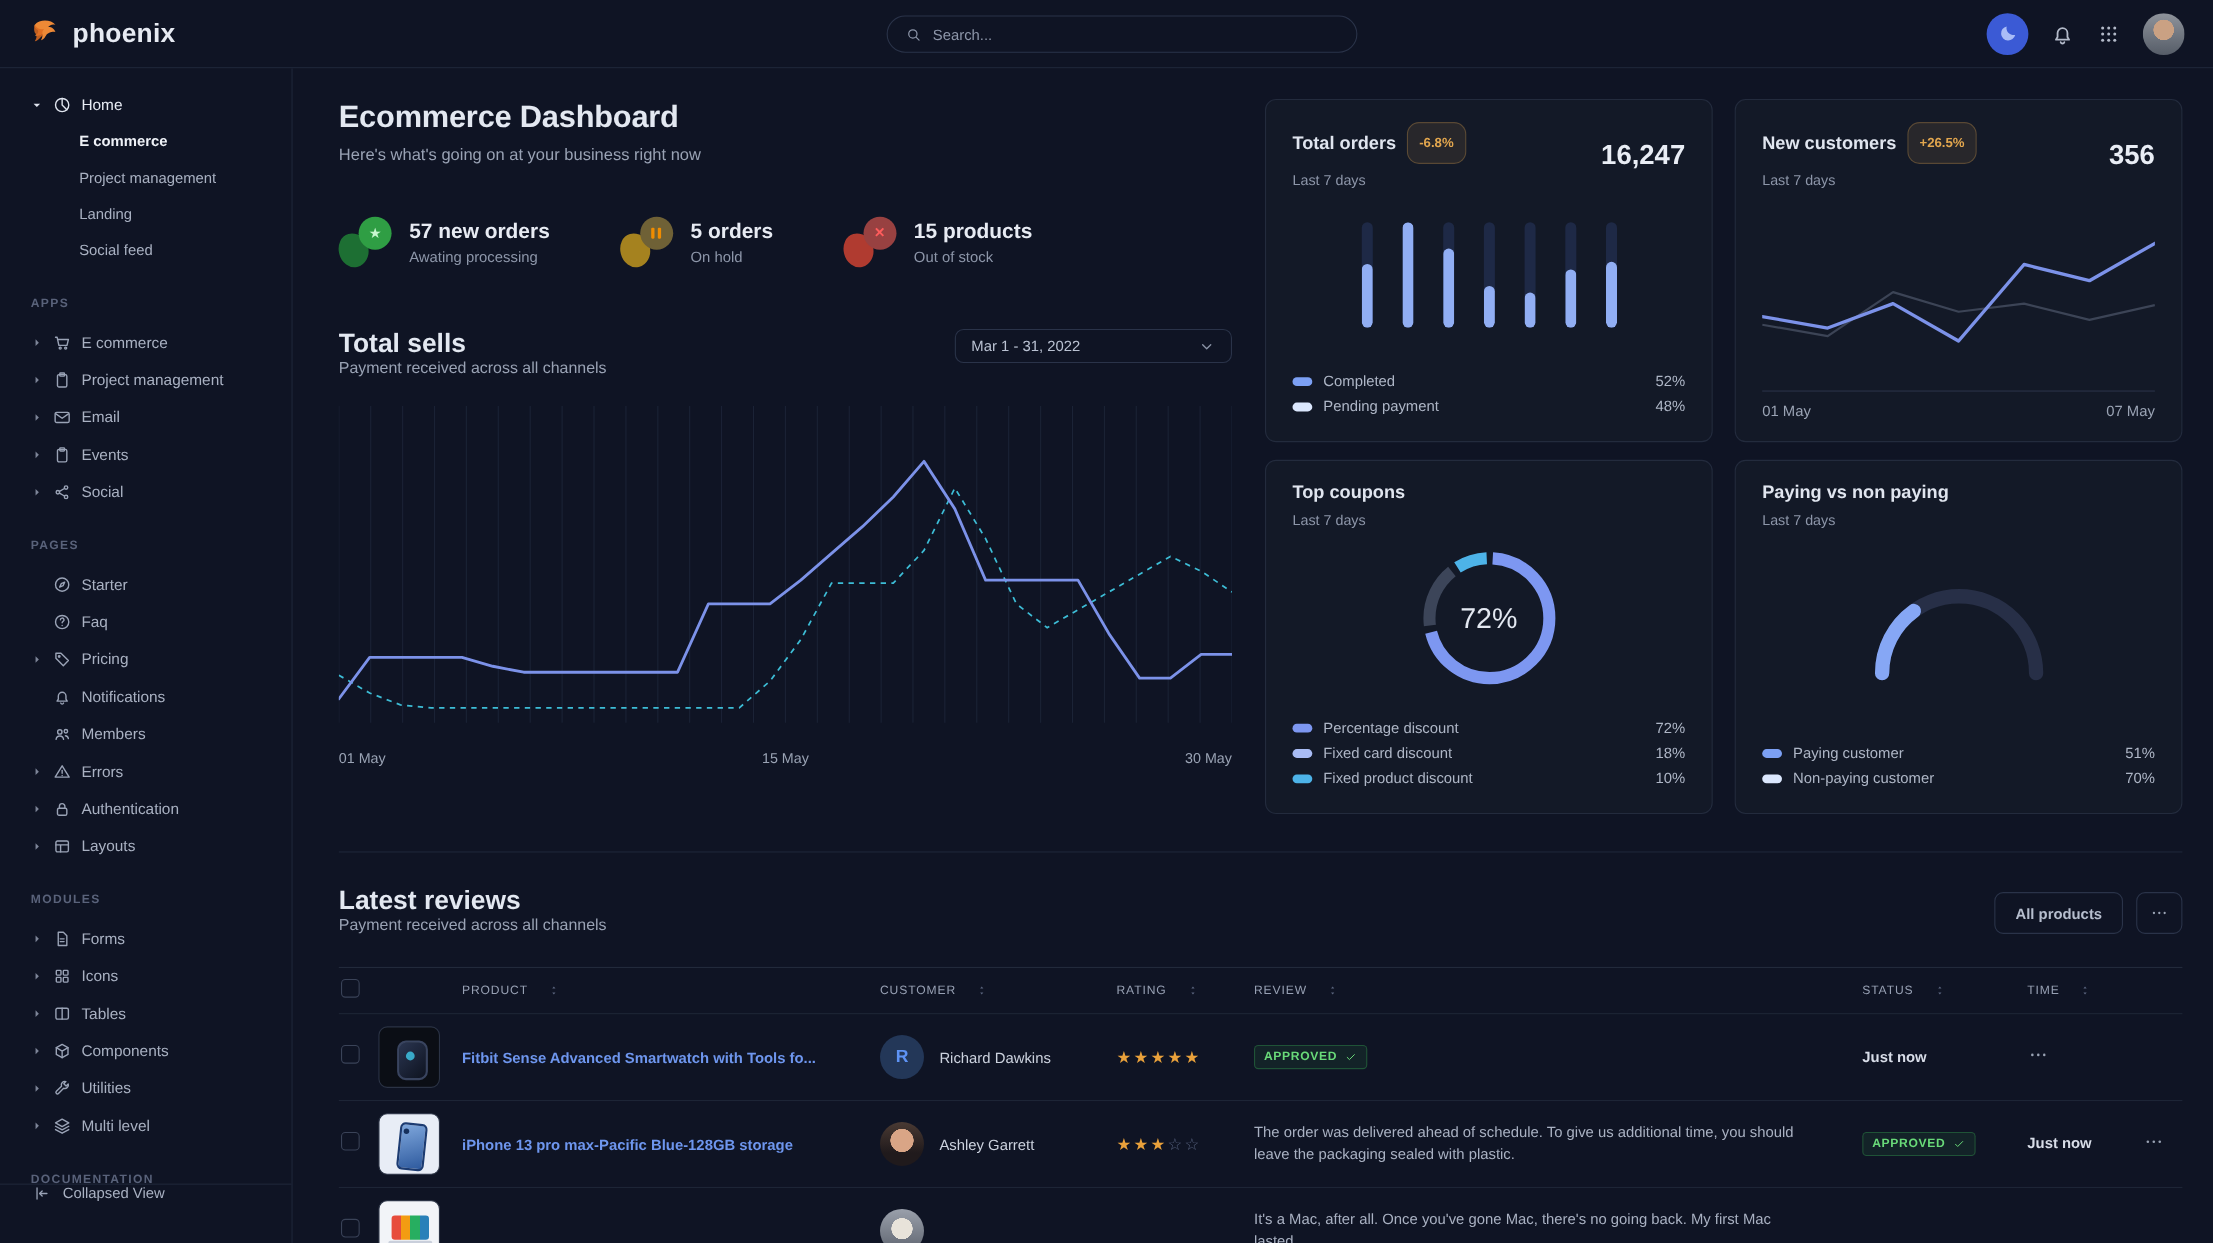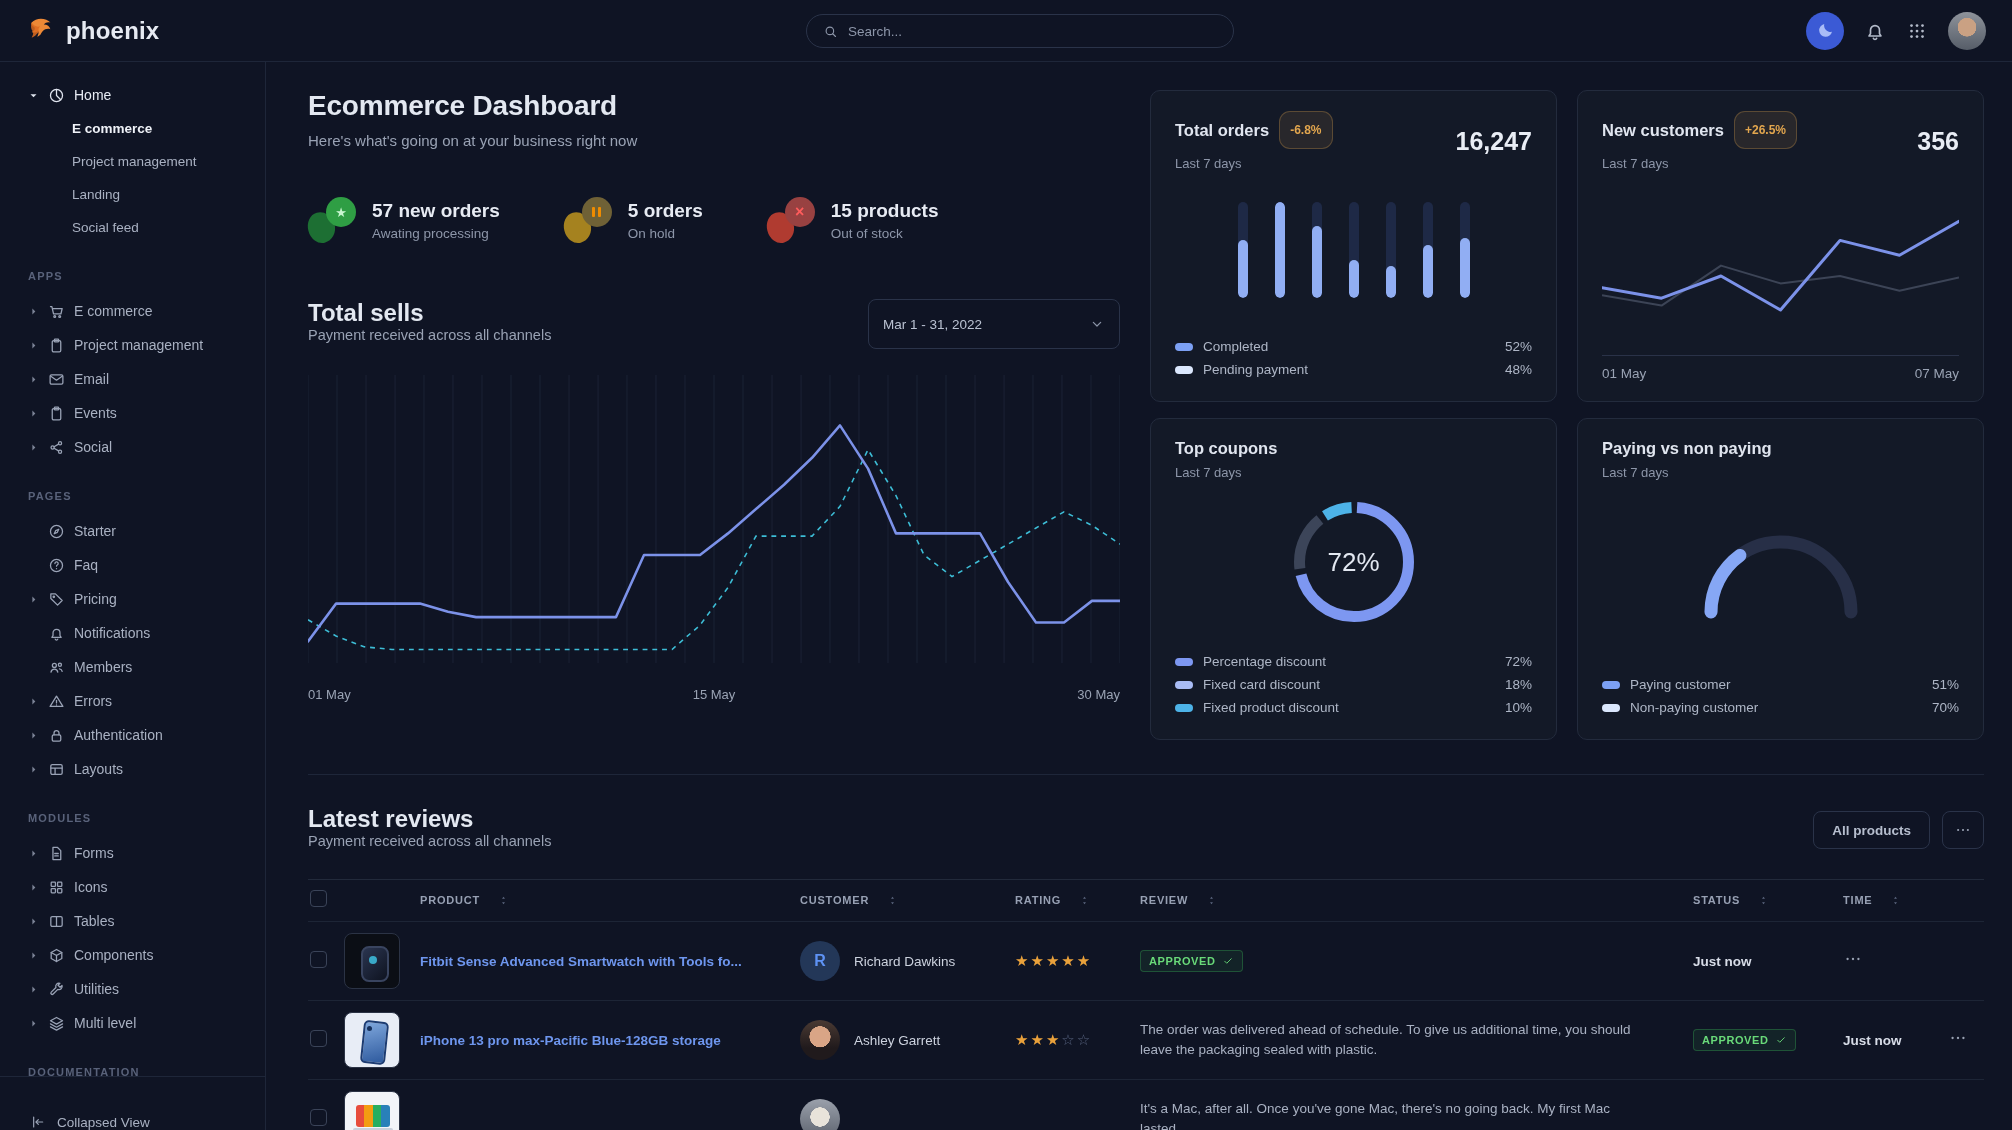--- a/index.html
+++ b/index.html
@@ -35,21 +35,21 @@
   .s-label{margin:26px 0 12px;font-size:11px;font-weight:700;letter-spacing:1.2px;color:#59627a}
   .s-item{display:flex;align-items:center;height:34px;gap:9px;color:#a9b1c2;font-size:14px;cursor:pointer}
   .s-item .s-txt{white-space:nowrap}
   .s-item.active{color:#e8ecf4}
   .s-item.active .s-icon,.s-item.active .s-caret{color:#dfe4ee}
   .s-caret{width:11px;height:11px;color:#7d8598;flex:none}
   .s-caret.blank{visibility:hidden}
   .s-icon{width:17px;height:17px;color:#9aa3b6;flex:none}
   .s-children .s-item{padding-left:44px;height:33px;font-size:13.5px}
   .s-children .s-item.active{color:#eef1f7;font-weight:600}
-  .sidebar-footer{position:absolute;left:0;right:0;bottom:0;height:54px;border-top:1px solid #1e2639;display:flex;align-items:flex-end;gap:11px;padding-left:30px;color:#a9b1c2;font-size:13.5px;cursor:pointer}
+  .sidebar-footer{position:absolute;left:0;right:0;bottom:0;height:54px;border-top:1px solid #1e2639;display:flex;align-items:flex-start;gap:11px;padding-left:30px;color:#a9b1c2;font-size:13.5px;cursor:pointer}
   .foot-ic{width:16px;height:16px;color:#9aa3b6}
 
   
   .main{padding:0 28px 0 42px;overflow:hidden}
   .dash-top{display:grid;grid-template-columns:1fr 834px;gap:30px;padding:28px 0 34px;border-bottom:1px solid #1e2639}
   .page-title{font-size:28px;font-weight:700;color:#e3e8f1;letter-spacing:-.2px}
   .page-sub{margin-top:10px;font-size:15px;color:#99a2b4}
 
   .stats-row{display:flex;gap:64px;margin-top:48px}
   .stat{display:flex;align-items:center;gap:16px}
@@ -62,21 +62,21 @@
   .stat-ic.yellow .stat-circ{background:#6f6136}
   .pbar{width:3px;height:10px;background:#f08c00;border-radius:1px;display:block}
   .stat-ic.red .stat-blob{background:#b03b30}
   .stat-ic.red .stat-circ{background:#984141;color:#ff5c5c;font-size:16px;font-weight:700}
   .stat-val{font-size:19px;font-weight:800;color:#e7ebf3}
   .stat-sub{font-size:13.5px;color:#8d96a9;margin-top:4px}
 
   .sells-head{display:flex;align-items:flex-start;justify-content:space-between;margin-top:56px}
   .sec-title{font-size:24px;font-weight:800;color:#e3e8f1}
   .sec-sub{margin-top:0;font-size:14.5px;color:#99a2b4}
-  .date-select{width:252px;height:50px;border:1px solid #2a3349;border-radius:8px;display:flex;align-items:center;justify-content:space-between;padding:0 14px;font-size:13.5px;color:#bac2d2;cursor:pointer}
+  .date-select{width:252px;height:31px;border:1px solid #2a3349;border-radius:8px;display:flex;align-items:center;justify-content:space-between;padding:0 14px;font-size:13.5px;color:#bac2d2;cursor:pointer}
   .sel-chev{width:16px;height:16px;color:#8b94a7}
   .sells-chart{margin-top:26px}
   .axis-labels{display:flex;justify-content:space-between;font-size:13px;color:#9aa3b4;margin-top:8px}
 
   
   .cards-grid{display:grid;grid-template-columns:1fr 1fr;grid-template-rows:312px 322px;gap:16px 20px}
   .card{background:#131927;border:1px solid #232b3d;border-radius:10px;padding:20px 24px;display:flex;flex-direction:column}
   .card-top{display:flex;justify-content:space-between;align-items:center}
   .card-title-row{display:flex;align-items:center;gap:10px}
   .card-title{font-size:16.5px;font-weight:700;color:#e0e5ef}
@@ -108,21 +108,21 @@
   .rv-search{width:332px;height:38px;border:1px solid #2a3349;border-radius:8px;display:flex;align-items:center;gap:10px;padding:0 14px;color:#8d96a9}
   .rv-search input{font-size:13.5px;width:100%}
   .btn-outline{height:38px;padding:0 18px;border:1px solid #2a3349;border-radius:8px;color:#b6bece;font-size:13.5px;font-weight:700}
   .btn-sq{width:42px;padding:0;display:flex;align-items:center;justify-content:center}
   .dots-ic{width:18px;height:18px;color:#9aa3b4}
 
   .table{margin-top:30px}
   .t-grid{display:grid;grid-template-columns:36px 76px 380px 215px 125px 1fr 150px 105px 36px;align-items:center}
   .t-cell{min-width:0}
   .t-head{height:42px;border-top:1px solid #222a3b}
-  .t-head .th{display:flex;align-items:flex-start;gap:18px;font-size:11px;font-weight:700;letter-spacing:.8px;color:#97a0b3;cursor:pointer}
+  .t-head .th{display:flex;align-items:flex-end;gap:18px;font-size:11px;font-weight:400;letter-spacing:.8px;color:#97a0b3;cursor:pointer}
   .sort-ic{width:11px;height:13px;color:#5d6780;flex:none}
   .t-row{border-top:1px solid #1d2536;padding:11px 0}
   .cbx{width:17px;height:17px;border:1.5px solid #3a4358;border-radius:4px;display:inline-block;margin-left:2px;cursor:pointer}
   .thumb{width:56px;height:56px;border:1px solid #2b3345;border-radius:8px;position:relative;overflow:hidden;cursor:pointer}
   .thumb.watch{background:#0b0e15}
   .thumb.watch::after{content:"";position:absolute;left:16px;top:12px;width:24px;height:32px;border-radius:8px;background:linear-gradient(135deg,#2a3550,#0e1320);border:2px solid #39445f}
   .thumb.watch::before{content:"";position:absolute;left:24px;top:22px;width:8px;height:8px;border-radius:50%;background:#3ec1e0;opacity:.85;z-index:1}
   .thumb.phone{background:#e8edf6}
   .thumb.phone::after{content:"";position:absolute;left:17px;top:8px;width:21px;height:39px;border-radius:5px;background:linear-gradient(160deg,#7fa7dc,#2e5a9e);border:2px solid #1d3c72;transform:rotate(6deg)}
   .thumb.phone::before{content:"";position:absolute;left:22px;top:13px;width:5px;height:5px;border-radius:50%;background:#16305c;z-index:1}

